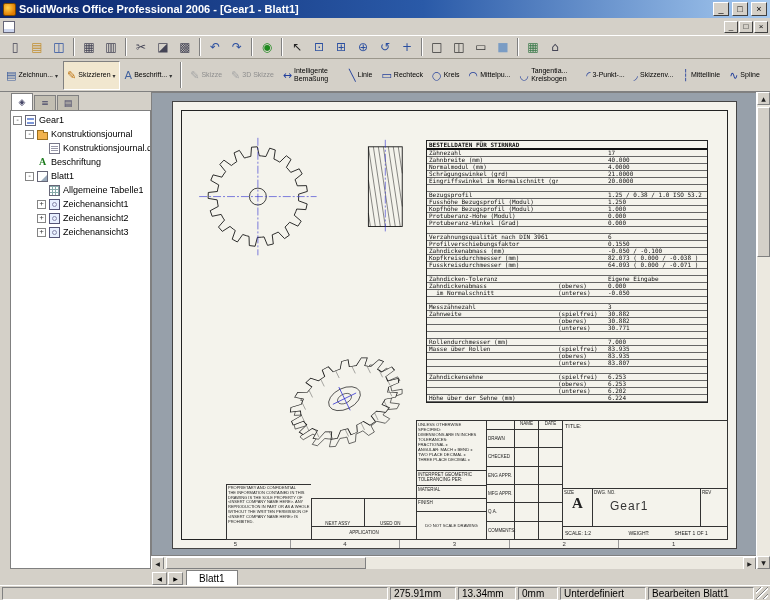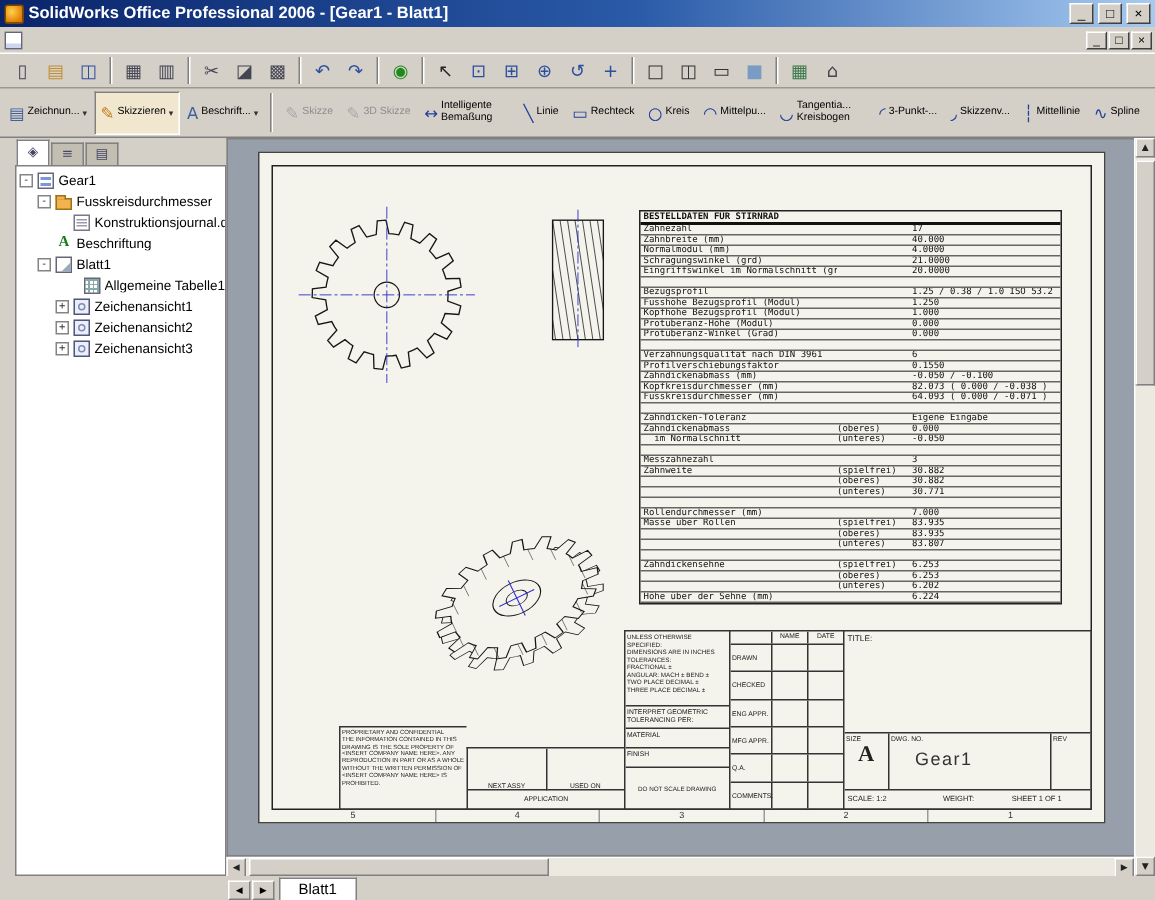--- a/index.html
+++ b/index.html
@@ -326,38 +326,38 @@
         </div>
       <div class="tree" id="tree">
           <div class="tree-row" style="padding-left: 2px;">
             <span class="exp">-</span>
             <span class="ti ti-drawing"></span>
             <span class="tree-lbl">Gear1</span>
           </div>
           <div class="tree-row" style="padding-left: 14px;">
             <span class="exp">-</span>
             <span class="ti ti-folder"></span>
-            <span class="tree-lbl">Fusskreisdurchmesser</span>
+            <span class="tree-lbl">Konstruktionsjournal</span>
           </div>
           <div class="tree-row" style="padding-left: 26px;">
             <span class="exp-sp"></span>
             <span class="ti ti-journal"></span>
             <span class="tree-lbl">Konstruktionsjournal.doc (Leer)</span>
           </div>
           <div class="tree-row" style="padding-left: 14px;">
             <span class="exp-sp"></span>
             <span class="ti ti-annotations"></span>
             <span class="tree-lbl">Beschriftung</span>
           </div>
           <div class="tree-row" style="padding-left: 14px;">
             <span class="exp">-</span>
             <span class="ti ti-sheet"></span>
             <span class="tree-lbl">Blatt1</span>
           </div>
-          <div class="tree-row" style="padding-left: 26px; justify-content: flex-end;">
+          <div class="tree-row" style="padding-left: 26px;">
             <span class="exp-sp"></span>
             <span class="ti ti-table"></span>
             <span class="tree-lbl">Allgemeine Tabelle1</span>
           </div>
           <div class="tree-row" style="padding-left: 26px;">
             <span class="exp">+</span>
             <span class="ti ti-view"></span>
             <span class="tree-lbl">Zeichenansicht1</span>
           </div>
           <div class="tree-row" style="padding-left: 26px;">
@@ -730,14 +730,25 @@
   </div>
 
   <div class="tabrow">
     <button class="tab-nav">◀</button>
     <button class="tab-nav">▶</button>
     <span id="sheettabs" style="display:flex">
         <span class="sheet-tab">Blatt1</span>
       </span>
   </div>
 
+  <div class="statusbar">
+    <span id="statusfields" style="display:flex;flex:1;gap:2px;min-width:0">
+        <div class="sb-field sb-f0"></div>
+        <div class="sb-field sb-f1">275.91mm</div>
+        <div class="sb-field sb-f2">13.34mm</div>
+        <div class="sb-field sb-f3">0mm</div>
+        <div class="sb-field sb-f4">Unterdefiniert</div>
+        <div class="sb-field sb-f5">Bearbeiten Blatt1</div>
+      </span>
+    <span class="grip"></span>
+  </div>
 
 </div>
 
 </body></html>

